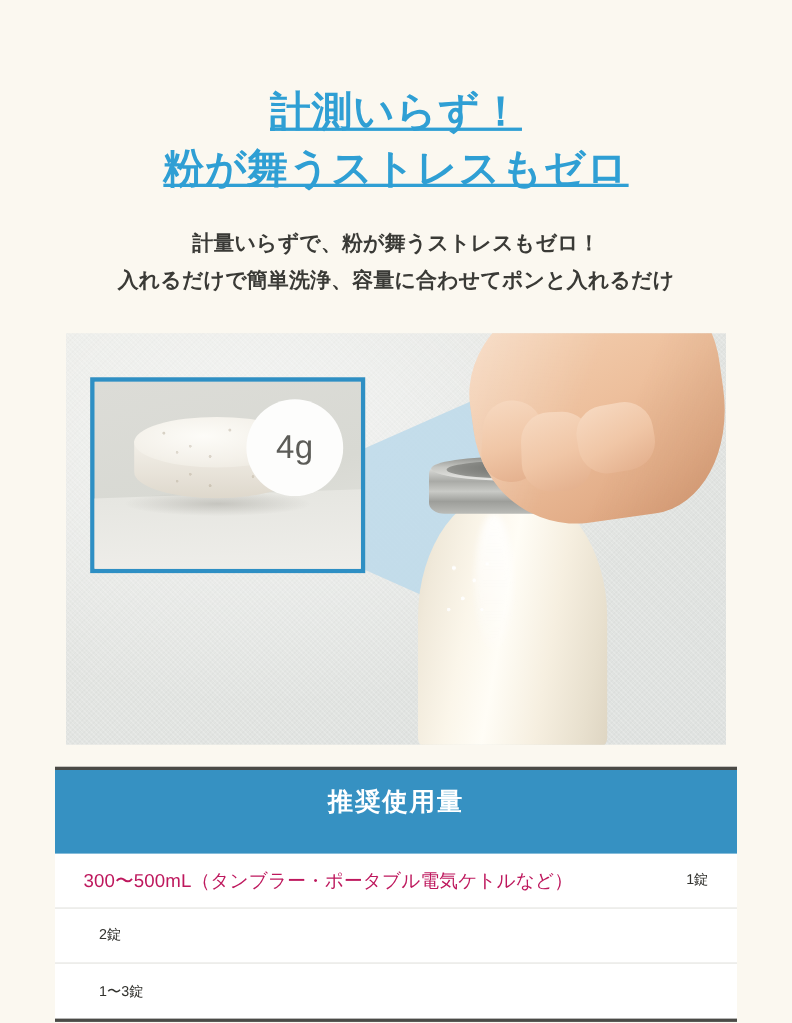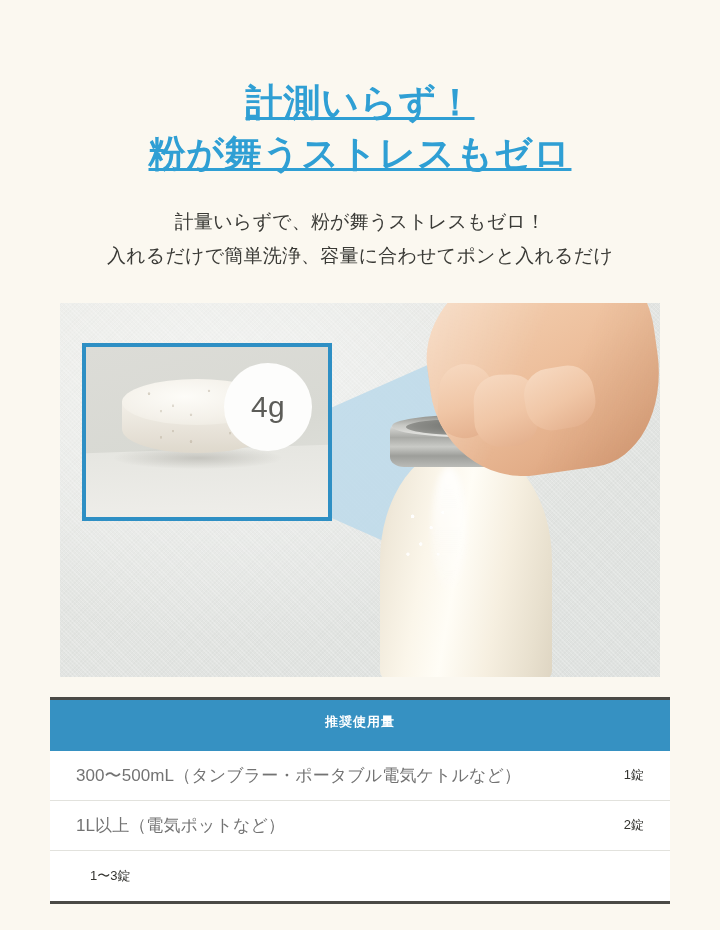--- a/index.html
+++ b/index.html
@@ -37,20 +37,21 @@
   .headline-line { display: block; }
 
   
   .subtitle {
     text-align: center;
     margin-top: 26px;
     color: #3a3a36;
     font-size: 19px;
     line-height: 1.78;
     letter-spacing: 0.01em;
+    font-weight: bold;
   }
   .subtitle-line { display: block; }
 
   
   .photo {
     position: absolute;
     left: 60px;
     top: 278px;
     width: 600px;
     height: 374px;
@@ -293,37 +294,37 @@
     width: 620px;
     background: #ffffff;
     border-top: 3px solid #4a4a46;
     border-bottom: 3px solid #4a4a46;
     box-sizing: border-box;
   }
   .usage-header {
     background: #3691c2;
     color: #ffffff;
     text-align: center;
-    font-size: 13px;
+    font-size: 23px;
     font-weight: bold;
     letter-spacing: 0.08em;
-    padding: 13px 0 20px;
+    padding: 13px 0 32px;
   }
   .usage-row {
     display: flex;
     align-items: center;
     justify-content: space-between;
     padding: 0 26px;
     height: 50px;
     border-bottom: 1px solid #e2e2dd;
     box-sizing: border-box;
   }
   .usage-row:last-child { border-bottom: none; }
   .usage-label {
-    color: #737373;
+    color: #be185d;
     font-size: 17px;
     letter-spacing: 0.005em;
     white-space: nowrap;
   }
   .usage-amount {
     color: #33332f;
     font-size: 13px;
     white-space: nowrap;
     padding-left: 14px;
   }
@@ -388,21 +389,20 @@
 
   <div class="usage-table">
     <div class="usage-header">推奨使用量</div>
 
     <div class="usage-row">
       <span class="usage-label">300〜500mL（タンブラー・ポータブル電気ケトルなど）</span>
       <span class="usage-amount">1錠</span>
     </div>
 
     <div class="usage-row">
-      <span class="usage-label">1L以上（電気ポットなど）</span>
       <span class="usage-amount">2錠</span>
     </div>
 
     <div class="usage-row">
       <span class="usage-amount">1〜3錠</span>
     </div>
   </div>
 
 </div>
 

